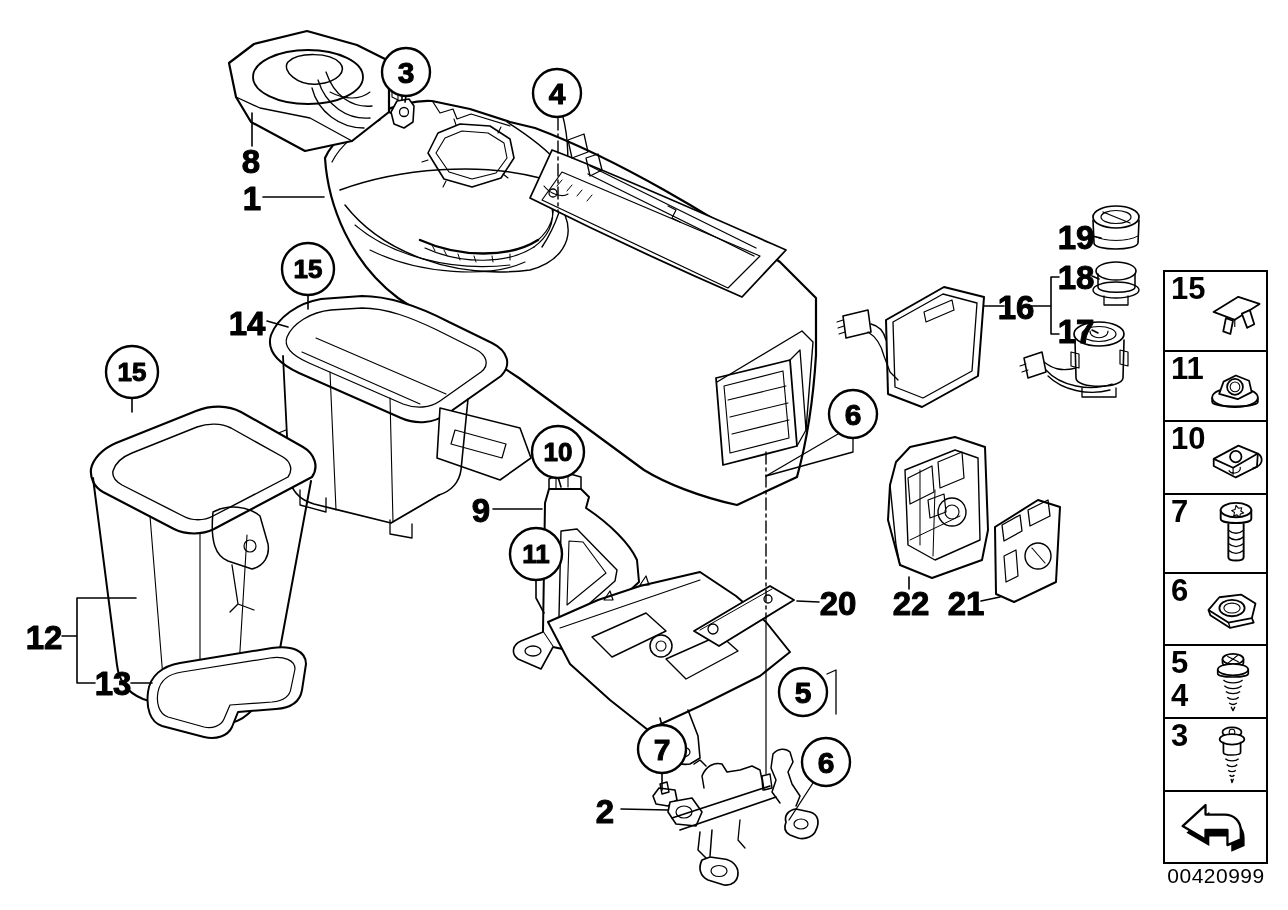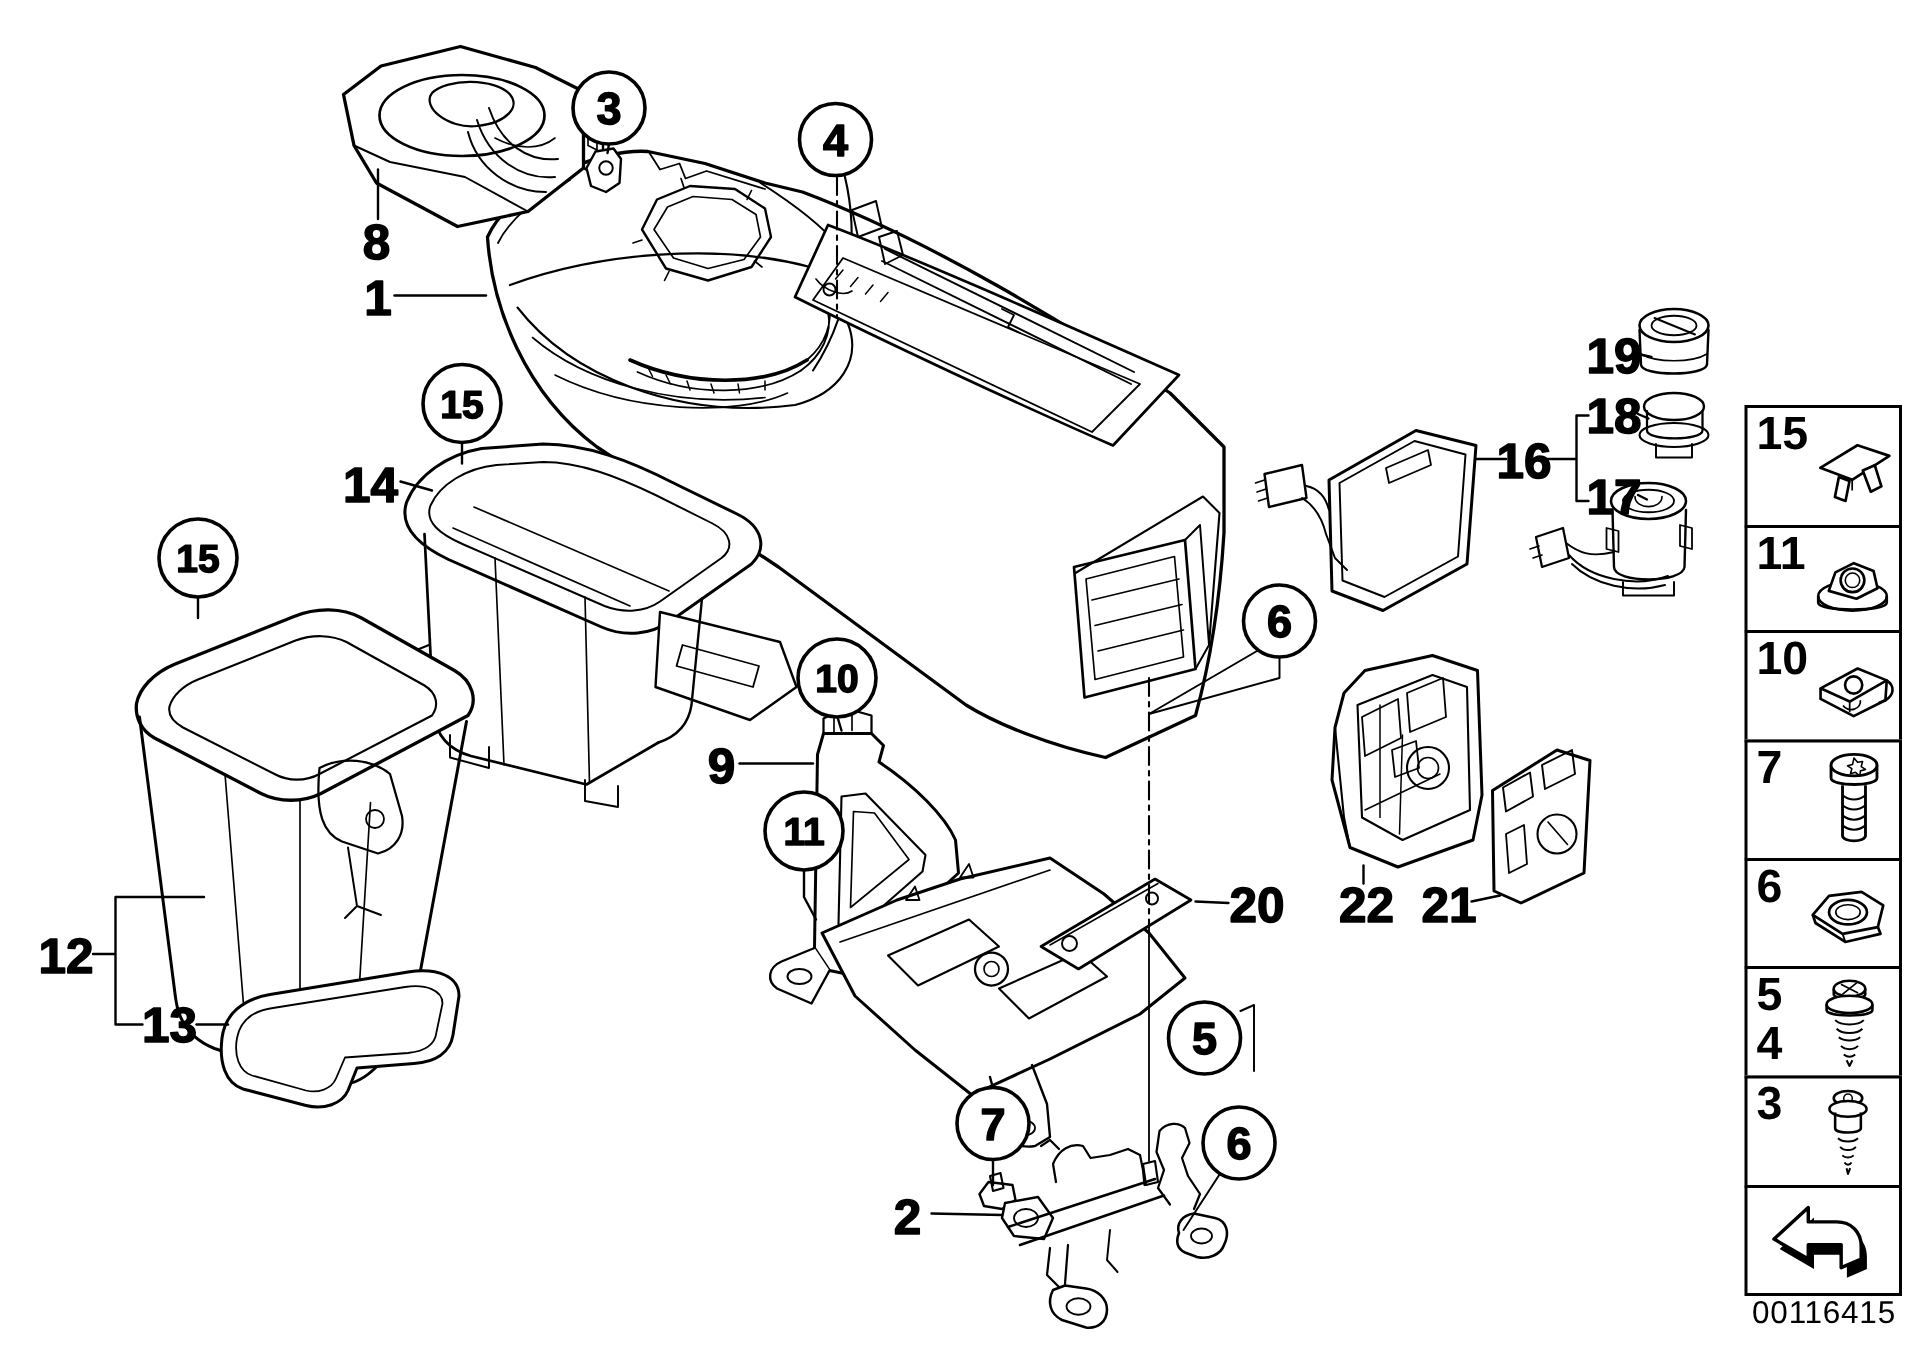--- a/index.html
+++ b/index.html
@@ -406,15 +406,15 @@
     </svg>
   </div>
   <div class="lbox" style="height:74px">
     <svg class="licon-c" width="82" height="62" viewBox="0 0 86 62">
       <path d="M8 30 L32 8 L32 18 L52 18 C62 18 69 25 69 35 L69 44 L55 50 L55 34 L32 34 L32 44 Z" transform="translate(4,7)" fill="#000" stroke="none"></path>
       <path d="M8 30 L32 8 L32 18 L52 18 C62 18 69 25 69 35 L69 44 L55 50 L55 34 L32 34 L32 44 Z" fill="#fff" stroke="#000" stroke-width="2.4" stroke-linejoin="round"></path>
     </svg>
   </div>
 </aside>
 
-<div class="watermark">00116415</div>
+<div class="watermark">00420999</div>
 
 </div>
 
 </body></html>

